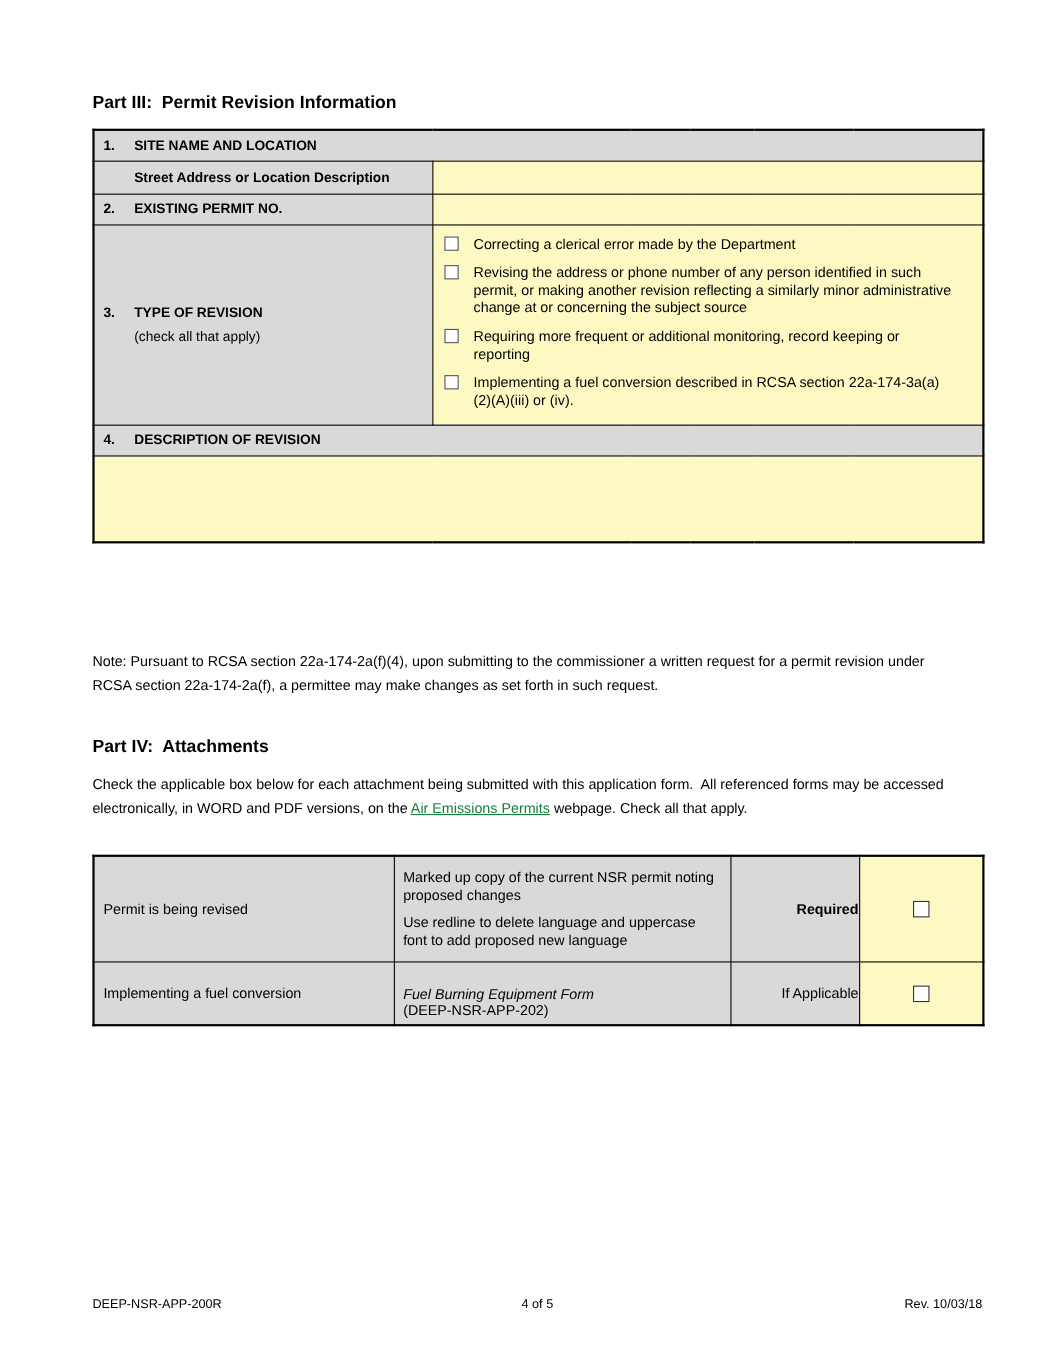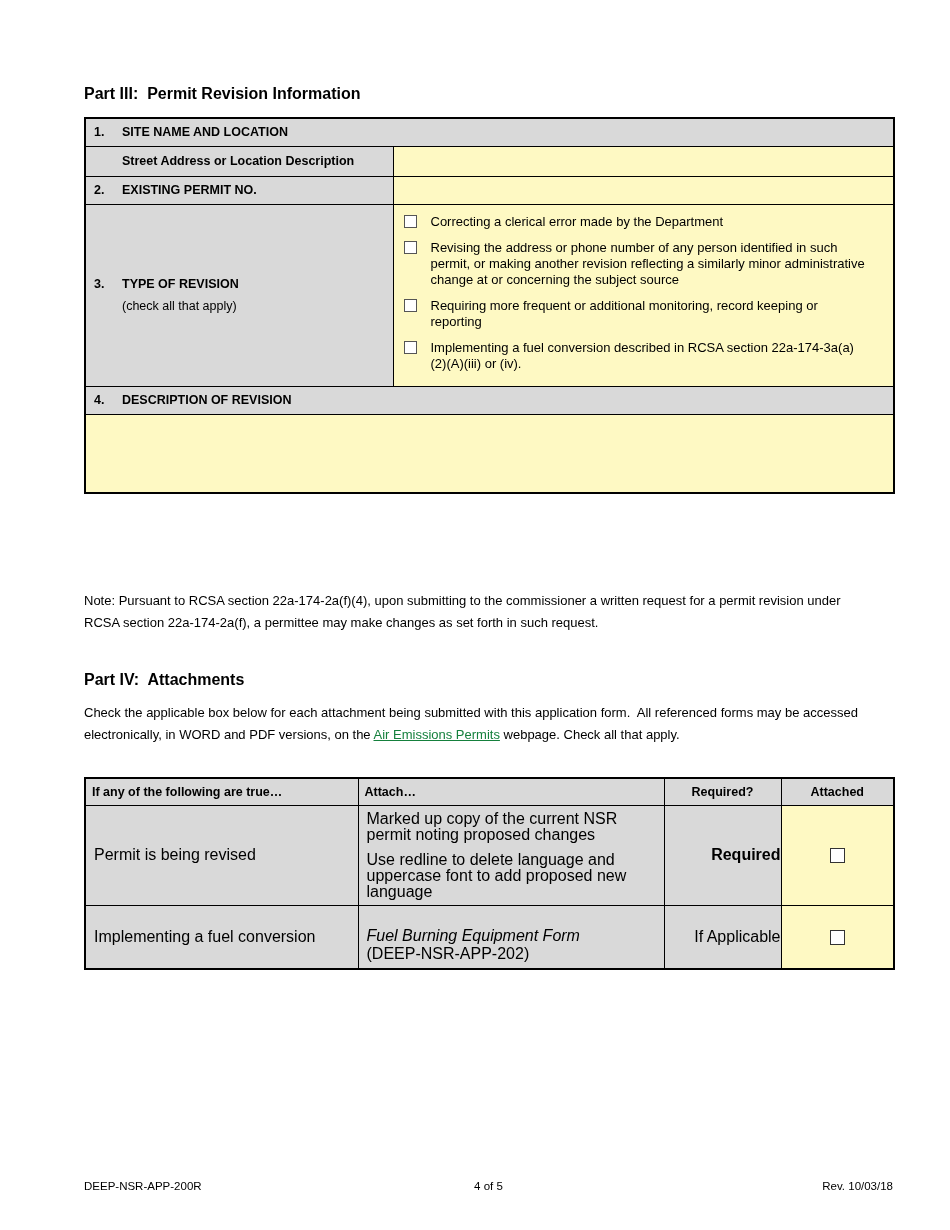--- a/index.html
+++ b/index.html
@@ -32,21 +32,21 @@
   .cb{width:11px;height:11px;border:1.5px solid #555;background:#fff;flex:none;margin-top:1px;}
   .cb2{width:13px;height:13px;border:1.5px solid #333;background:#fff;display:inline-block;vertical-align:middle;}
 
   .desc-blank{height:77px;}
 
   .bodytext{position:absolute;left:0;width:795px;font-size:13px;line-height:22px;white-space:pre-wrap;}
   #note-para{top:590px;}
   #part4-intro{top:702px;width:790px;}
   a.lnk{color:#15803d;text-decoration:underline;cursor:pointer;}
 
-  #attach-table td{font-size:16px;}
+  #attach-table td{font-size:13px;}
   #attach-table th{border:1px solid #000;background:#d9d9d9;font-size:12.5px;font-weight:bold;padding:4px 6px;text-align:left;}
   #attach-table th.c{text-align:center;}
   .acell{padding:5px 8px;vertical-align:middle;}
   .attach-paras p{margin:0 0 9px 0;line-height:16px;}
   .attach-paras p:last-child{margin-bottom:0;}
   .ital{font-style:italic;margin-top:16px;}
   .reqcell{text-align:right;font-weight:bold;}
   .reqcell.normal{font-weight:normal;}
   .cbcell{text-align:center;}
 
@@ -142,26 +142,20 @@
     <div class="bodytext" id="part4-intro"><span>Check the applicable box below for each attachment being submitted with this application form.  All referenced forms may be accessed electronically, in WORD and PDF versions, on the </span><a class="lnk">Air Emissions Permits</a><span> webpage. Check all that apply.</span></div>
 
     <table class="frm" id="attach-table">
       <colgroup>
         <col style="width:273px">
           <col style="width:306px">
           <col style="width:117px">
           <col style="width:113px">
       </colgroup>
       <tbody>
-          <tr style="height:27px">
-        <th>If any of the following are true…</th>
-        <th>Attach…</th>
-        <th class="c">Required?</th>
-        <th class="c">Attached</th>
-      </tr>
       <tr style="height:96px">
         <td class="g acell">Permit is being revised</td>
         <td class="g acell attach-paras">
           <p>Marked up copy of the current NSR permit noting proposed changes</p>
           <p>Use redline to delete language and uppercase font to add proposed new language</p>
         </td>
         <td class="g reqcell">Required</td>
         <td class="w cbcell">
           <span class="cb2"></span>
         </td>

